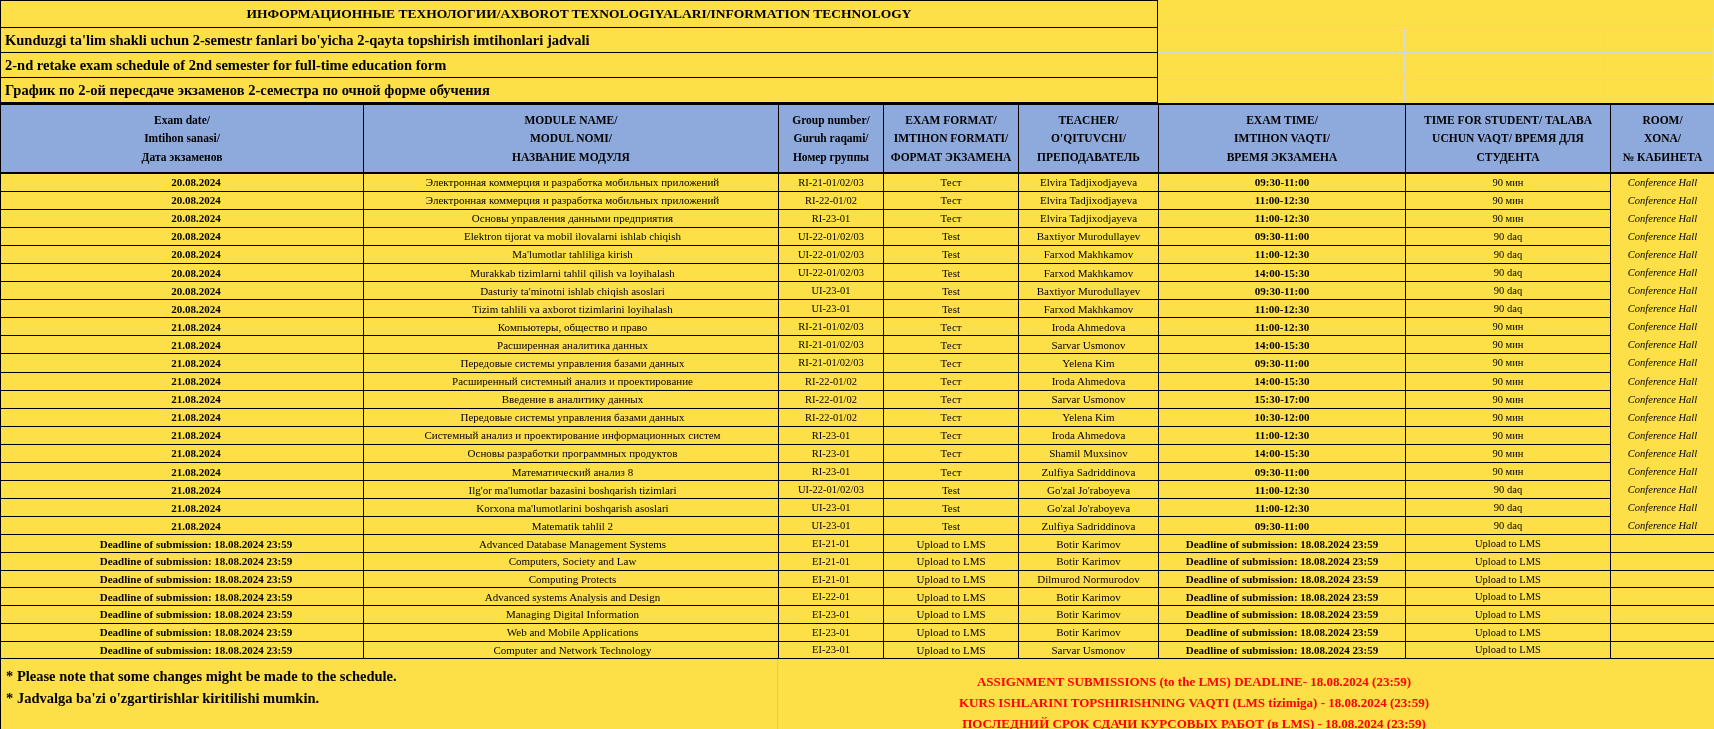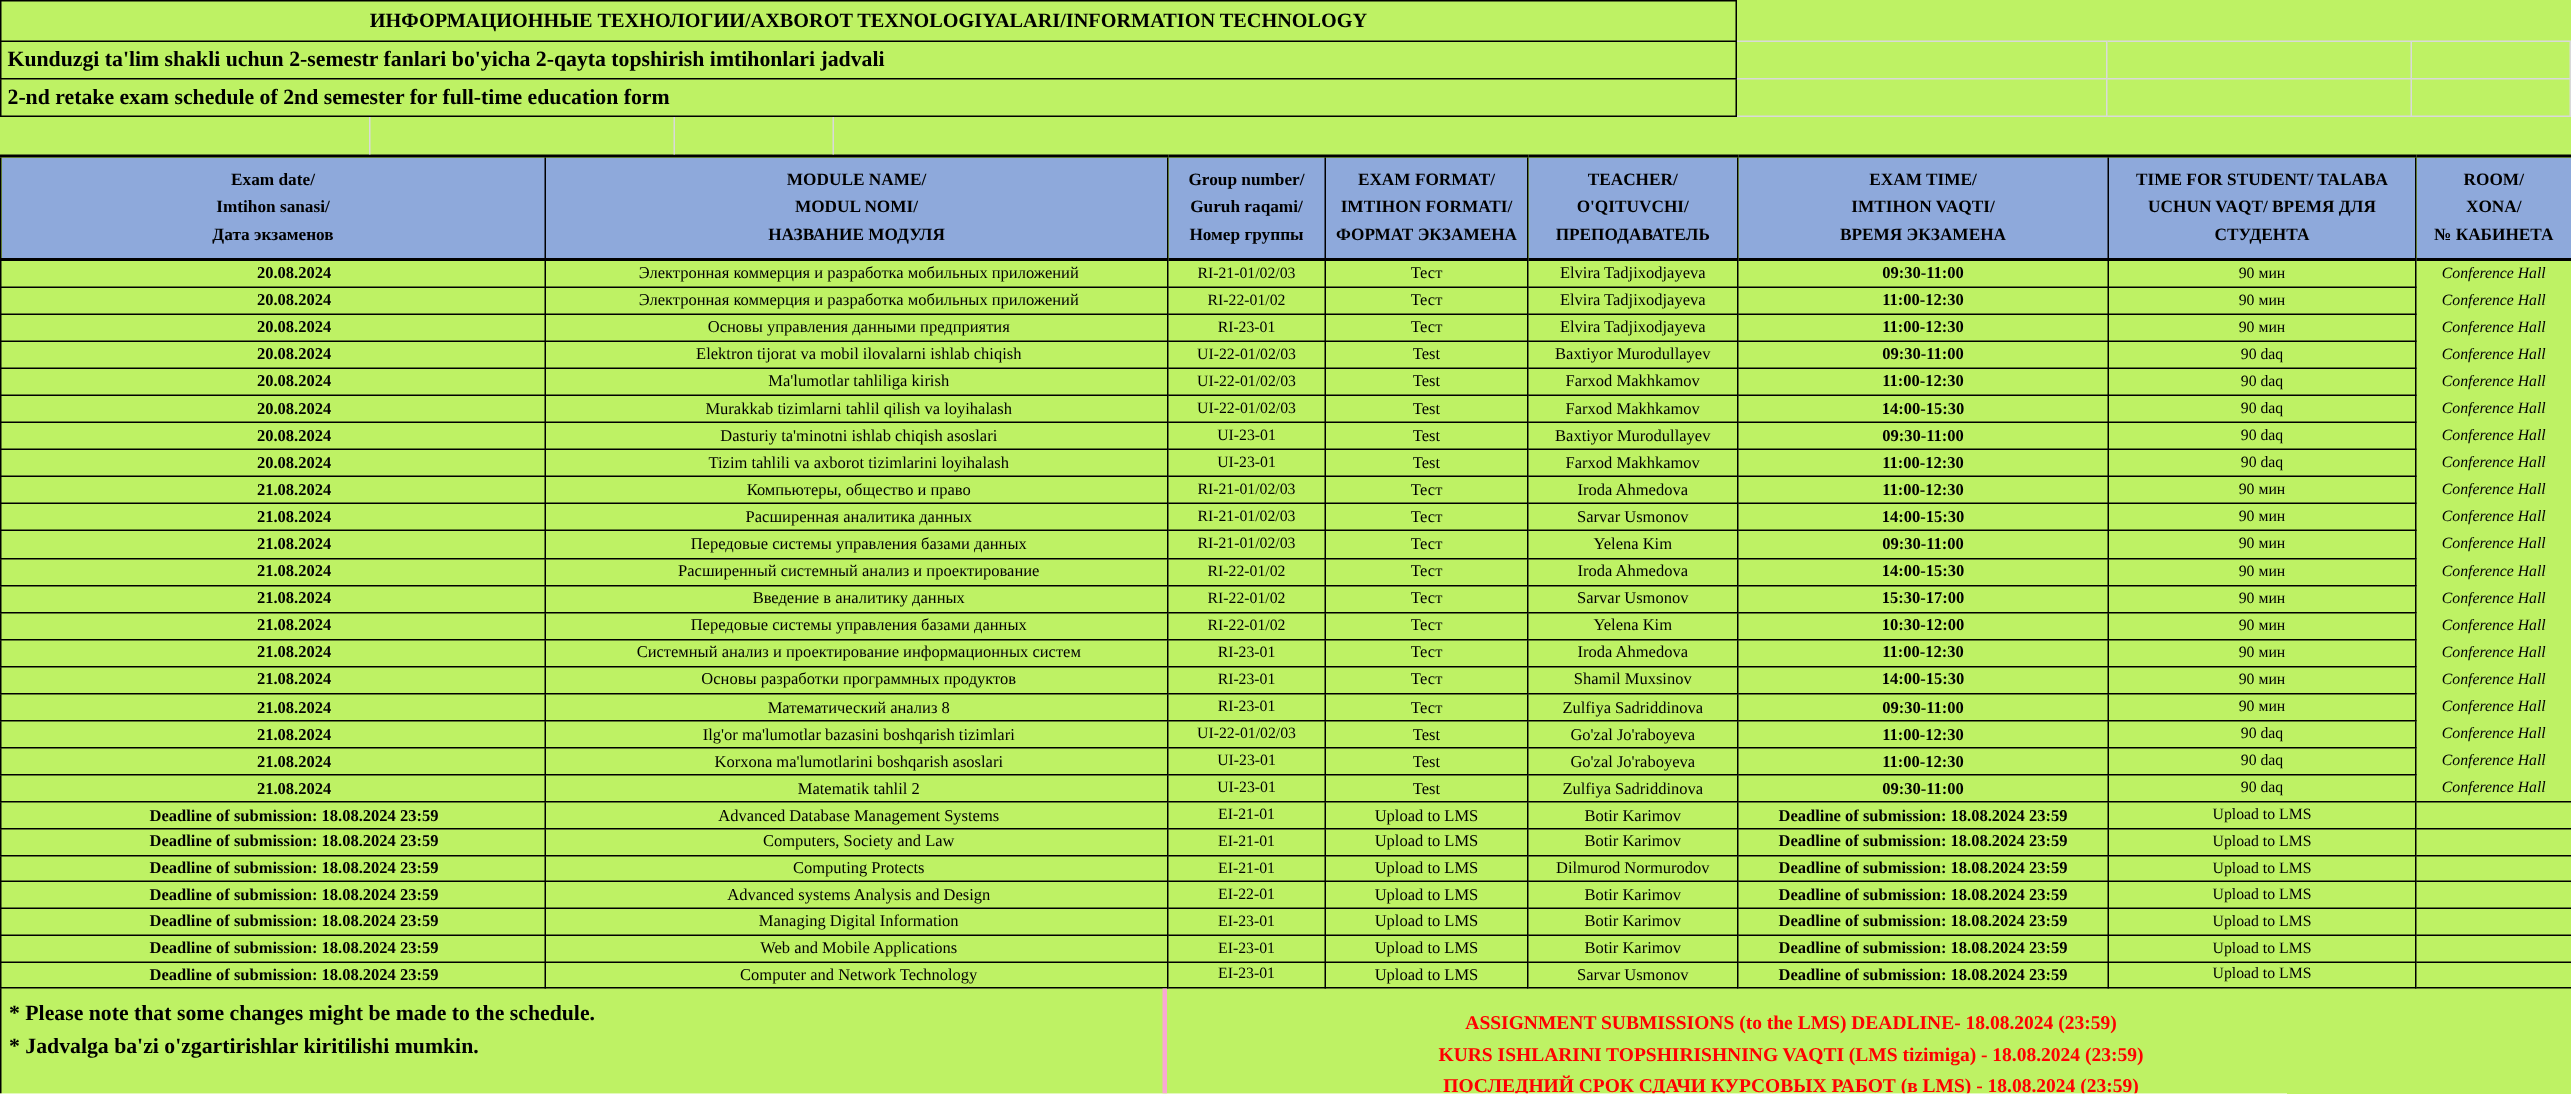--- a/index.html
+++ b/index.html
@@ -1,18 +1,18 @@
 <!DOCTYPE html>
 <html><head>
 <meta charset="utf-8">
 <style>
   * { margin:0; padding:0; box-sizing:border-box; }
   html,body { background:#fff; }
   body { font-family:"Liberation Serif","DejaVu Serif",serif; color:#000; }
-  #sheet { position:relative; width:1714px; height:729px; background:#bef264; overflow:hidden; }
+  #sheet { position:relative; width:1714px; height:729px; background:#fde047; overflow:hidden; }
 
   
   .title-row { display:flex; width:1714px; }
   .title-cell { width:1158px; border-left:1px solid #000; border-right:1px solid #000;
                 border-bottom:1px solid #000; display:flex; align-items:center; overflow:hidden; }
   .title-row.first .title-cell { border-top:1px solid #000; justify-content:center;
                 font-size:13.5px; font-weight:bold; }
   .title-row.sub .title-cell { padding-left:4px; font-size:14.5px; font-weight:bold; }
   .fill { display:flex; flex:1; }
   .fill .g { border-bottom:1px solid #d9d9d9; }
@@ -32,21 +32,21 @@
   tr.deadline td { height:17.7px; }
   td.c0 { font-weight:bold;padding-left:28px; }
   td.c1 { text-align:center; padding-left:3px; }
   td.c2 { font-size:10.5px;margin-top:16px; }
   td.c5 { font-weight:bold; }
   td.c6, td.c7 { font-size:10.5px; }
   tr.exam td.c7 { border-top:none; border-bottom:none;font-style:italic; }
 
   
   #footer { display:flex; width:1714px; height:71px; }
-  #footer-notes { width:778px; border-left:1px solid #000; border-right:3px solid #f9a8d4;
+  #footer-notes { width:778px; border-left:1px solid #000; border-right:1px solid #f9a8d4;
                   padding:6px 16px 0 5px; }
   #footer-notes .note { font-size:14.5px; font-weight:bold; line-height:22px; white-space:nowrap; }
   #deadline-notice { width:832px; padding-top:12px; }
   #deadline-notice .red-line { color:#FF0000; font-size:13px; font-weight:bold; line-height:21px;
                   text-align:center; white-space:nowrap; }
 </style>
 </head>
 <body>
 
 <div id="sheet">
@@ -69,20 +69,21 @@
   </div>
   <div class="title-row sub r3">
     <div class="title-cell">2-nd retake exam schedule of 2nd semester for full-time education form</div>
     <div class="fill">
         <span class="g g1"></span>
         <span class="g g2"></span>
         <span class="g g3"></span>
       </div>
   </div>
   <div class="title-row sub lastsub r4">
+    <div class="title-cell">График по 2-ой пересдаче экзаменов 2-семестра по очной форме обучения</div>
     <div class="fill">
         <span class="g g1"></span>
         <span class="g g2"></span>
         <span class="g g3"></span>
       </div>
   </div>
 
   <table>
     <colgroup>
       <col style="width:363px">

